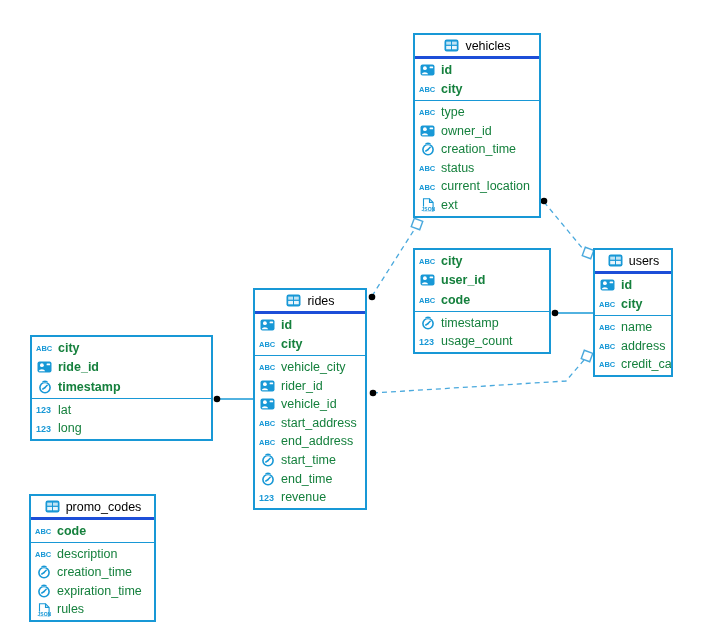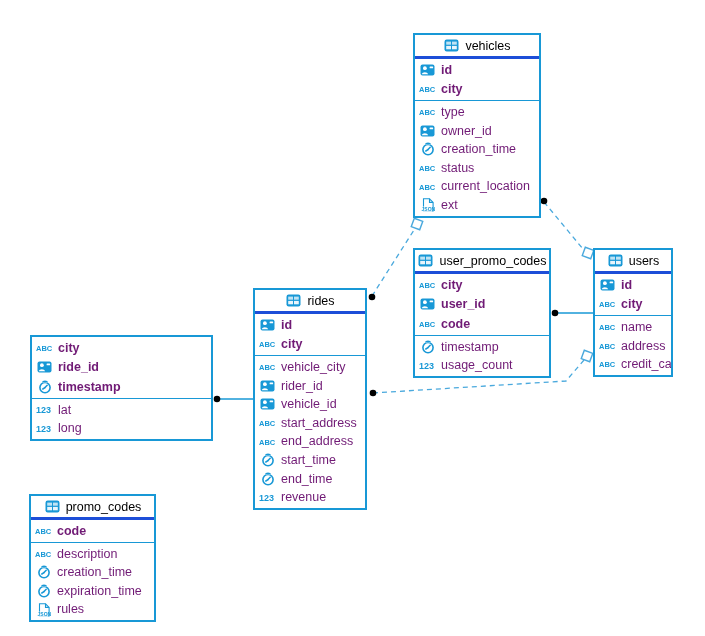--- a/index.html
+++ b/index.html
@@ -15,21 +15,21 @@
   .hdr{
     height:21px;border-bottom:3px solid #1d4ed8;
     display:flex;align-items:center;justify-content:center;gap:5px;
     font-size:12.5px;color:#000;white-space:nowrap;overflow:hidden;
   }
   .sec{display:block;}
   .sec.pk{padding:1px 0;border-bottom:1px solid #1898d6;}
   .sec.flds{padding:2px 0 1px 0;}
   .row{
     display:flex;align-items:center;gap:5px;padding:0 3px 0 4px;
-    font-size:12.5px;color:#701a75;white-space:nowrap;overflow:hidden;
+    font-size:12.5px;color:#15803d;white-space:nowrap;overflow:hidden;
   }
   .row.pkrow{height:19.5px;font-weight:bold;}
   .row.fldrow{height:18.6px;}
   .ic{flex:0 0 17px;width:17px;display:flex;align-items:center;justify-content:center;text-align:right;}
   .lbl{line-height:1;}
 </style>
 </head>
 <body>
 
 <div id="canvas">
@@ -148,32 +148,20 @@
               <path d="M8.5 0.8 v3.6 h3.6" fill="none" stroke="#1898d6" stroke-width="1.1"></path>
               <rect x="0.4" y="8.6" width="10.6" height="5" fill="#fff"></rect>
               <text x="0.6" y="13" font-size="5" font-weight="bold" fill="#1898d6" font-family="Liberation Sans, sans-serif">JSON</text>
             </svg>
           </span>
           <span class="lbl">ext</span>
         </div>
       </div>
     </div>
     <div class="tbl" style="left: 413px; top: 248px; width: 138px;">
-      <div class="hdr">
-        <span class="ic">
-          <svg width="15" height="13" viewBox="0 0 15 13">
-            <rect x="0.5" y="0.5" width="14" height="12" rx="2.2" fill="#1898d6"></rect>
-            <rect x="2.2" y="2.6" width="4.8" height="3.1" fill="#bfe3f4"></rect>
-            <rect x="8.0" y="2.6" width="4.8" height="3.1" fill="#bfe3f4"></rect>
-            <rect x="2.2" y="6.9" width="4.8" height="3.4" fill="#e9f5fc"></rect>
-            <rect x="8.0" y="6.9" width="4.8" height="3.4" fill="#e9f5fc"></rect>
-          </svg>
-        </span>
-        <span class="ttl">user_promo_codes</span>
-      </div>
       <div class="sec pk">
         <div class="row pkrow">
           <span class="ic">
             <svg width="17" height="10" viewBox="0 0 17 10">
               <text x="0" y="8" font-size="7.5" font-weight="bold" fill="#1898d6" font-family="Liberation Sans, sans-serif">ABC</text>
             </svg>
           </span>
           <span class="lbl">city</span>
         </div>
         <div class="row pkrow">

